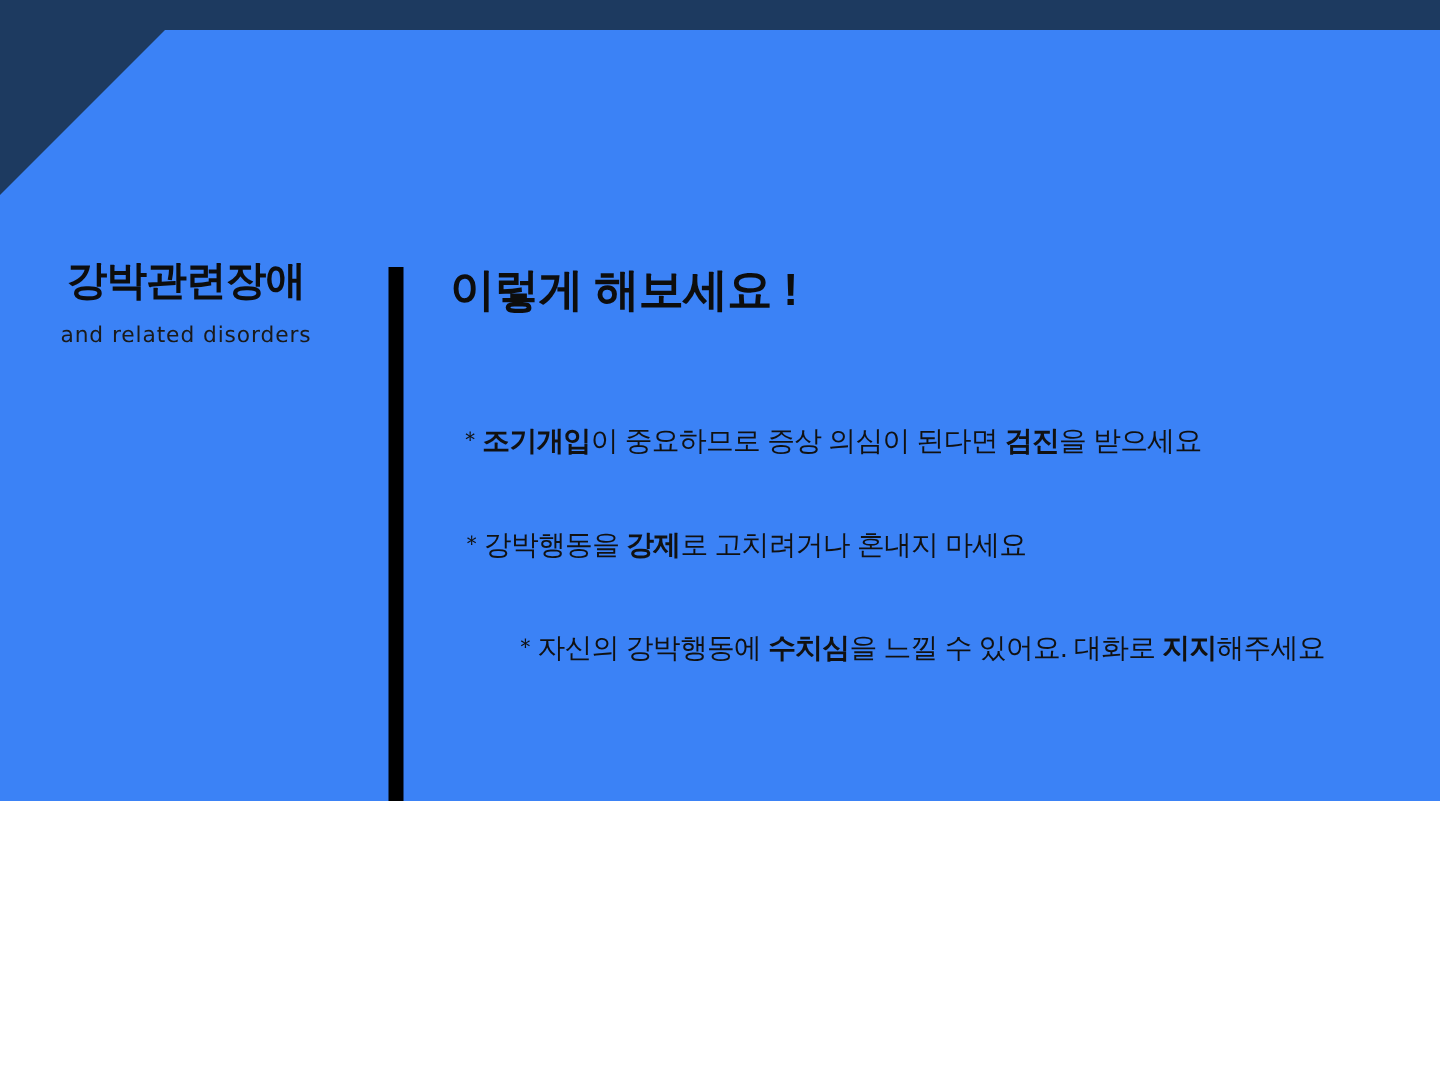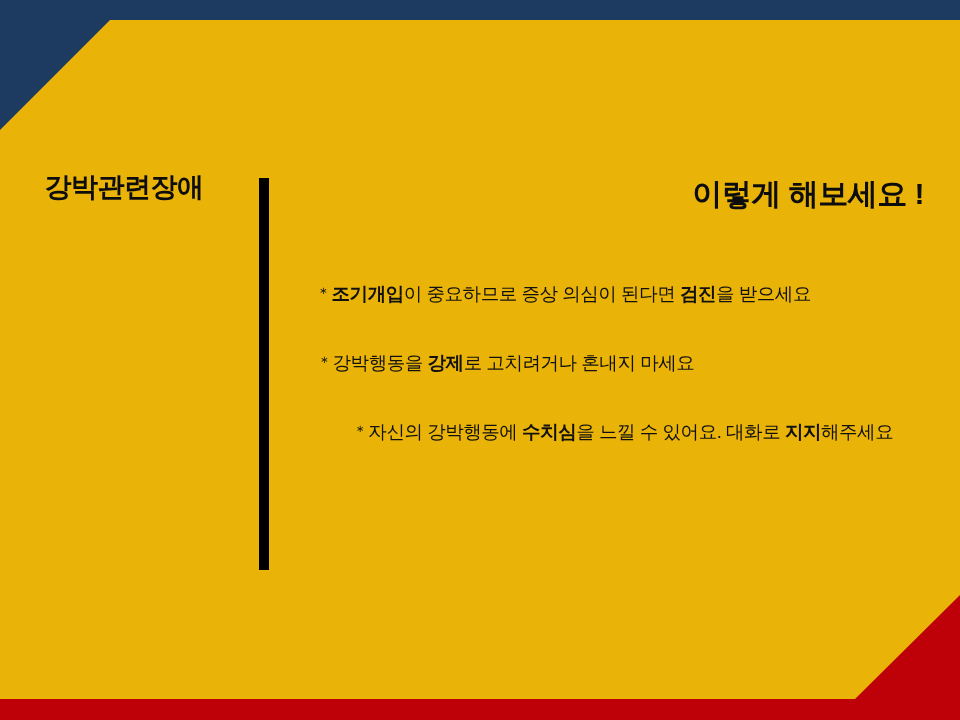--- a/index.html
+++ b/index.html
@@ -6,22 +6,22 @@
     margin: 0;
     padding: 0;
     background: #ffffff;
   }
   body {
     font-family: "Liberation Sans", "DejaVu Sans", sans-serif;
   }
   .slide {
     position: relative;
     width: 960px;
-    height: 720px;
-    background: #eab308;
+    height: 534px;
+    background: #3b82f6;
     overflow: hidden;
   }
 
   
   .deco-svg {
     position: absolute;
     left: 0;
     top: 0;
     width: 960px;
     height: 720px;
@@ -60,37 +60,36 @@
     left: 259px;
     top: 178px;
     width: 10px;
     height: 392px;
     background: #000000;
   }
 
   
   .content {
     position: absolute;
-    left: 288px;
+    left: 300px;
     top: 176px;
     width: 636px;
-    text-align: right;
   }
   .heading {
     font-size: 30px;
     font-weight: bold;
     color: #0d0d0d;
     letter-spacing: -0.5px;
     line-height: 1.2;
     white-space: nowrap;
   }
 
   .bullets {
     position: absolute;
-    left: 316px;
+    left: 306px;
     top: 282px;
     width: 620px;
   }
   .bullet {
     position: relative;
     font-size: 18.5px;
     color: #111111;
     line-height: 1.25;
     letter-spacing: -0.45px;
     white-space: nowrap;
@@ -115,20 +114,21 @@
 <div class="slide">
 
   <svg class="deco-svg" viewBox="0 0 960 720">
     <polygon points="0,0 960,0 960,20 110,20 0,130" fill="#1d3a60"></polygon>
     <polygon points="960,595 960,720 0,720 0,699 855,699" fill="#be0008"></polygon>
   </svg>
 
   <div class="title-block">
     <div class="title-ko">강박관련장애</div>
     <div class="title-en">
+      <span class="title-en-line">and related disorders</span>
     </div>
   </div>
 
   <div class="divider" style="background: rgb(0, 0, 0);"></div>
 
   <div class="content">
     <div class="heading">이렇게 해보세요 !</div>
   </div>
 
   <div class="bullets">

